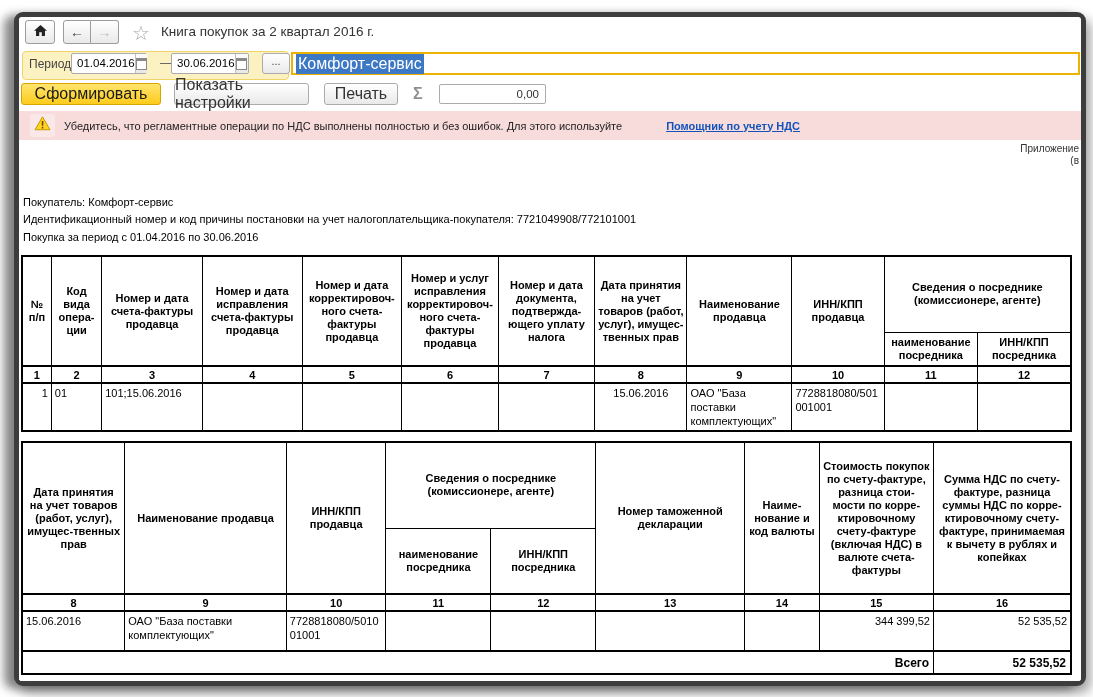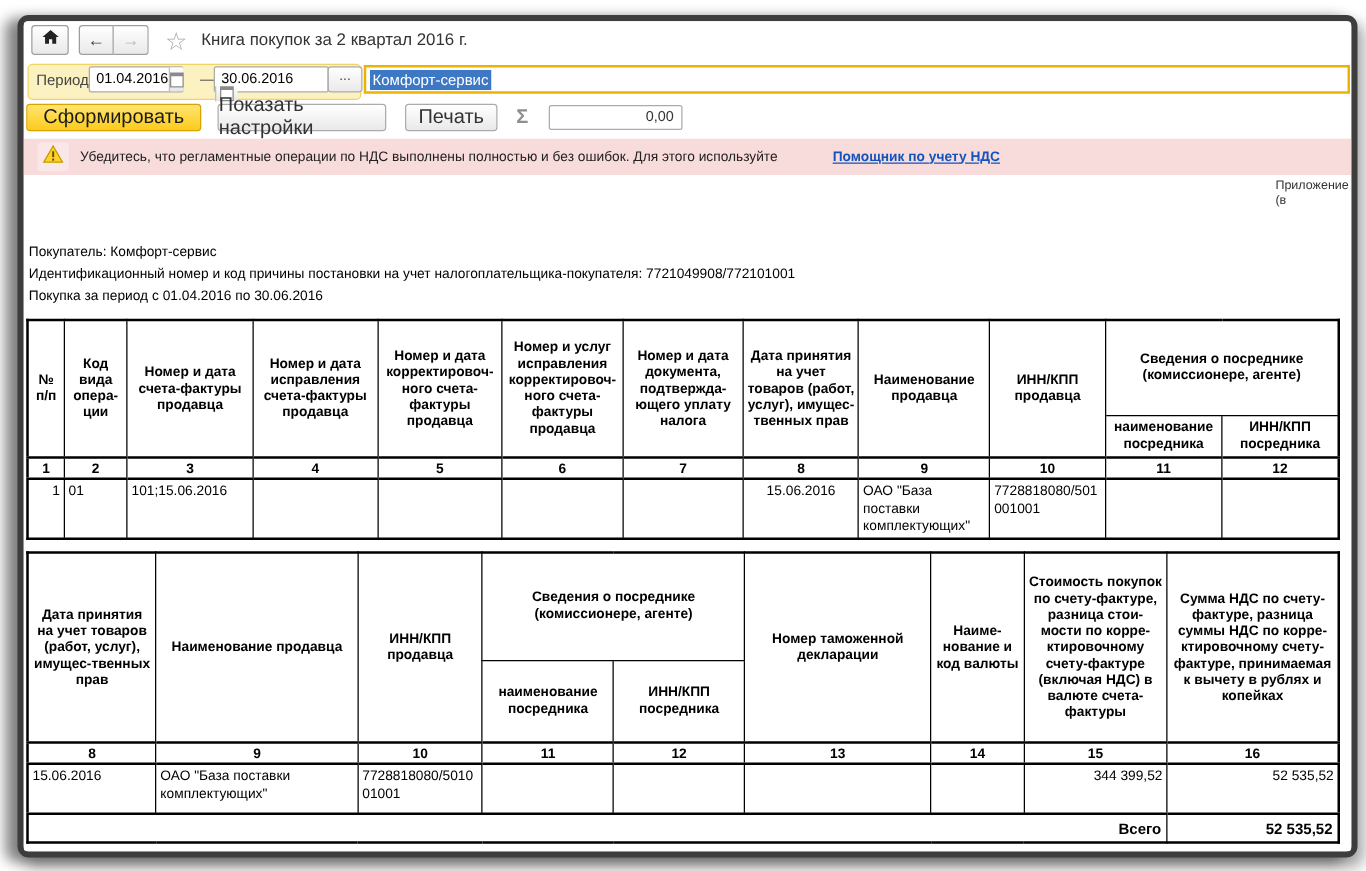--- a/index.html
+++ b/index.html
@@ -22,31 +22,31 @@
   .star{position:absolute;left:113px;top:4px;font-size:20px;color:#a8a8a8;}
   .wtitle{position:absolute;left:142px;top:0;line-height:30px;font-size:13.5px;color:#333;}
 
   
   .period-row{position:absolute;left:0;top:33px;width:100%;height:30px;}
   .strip{position:absolute;left:3px;top:1px;width:265px;height:27px;background:#fcf1c0;
     border:1px solid #f1d467;border-radius:4px;}
   .p-label{position:absolute;left:10px;top:7px;font-size:12px;color:#444;}
   .date-field{position:absolute;top:3px;height:21px;box-sizing:border-box;background:#fff;border:1px solid #ababab;
     border-radius:2px;display:flex;}
-  .df1{left:52px;width:76px;} .df2{left:152px;width:92px;flex-direction:column;}
+  .df1{left:52px;width:76px;} .df2{left:152px;width:78px;}
   .date-text{flex:1;font-size:11.5px;color:#000;padding:3px 0 0 5px;}
   .cal-btn{width:17px;border-left:1px solid #c0c0c0;background:linear-gradient(#fdfdfd,#e7e7e7);
     display:flex;align-items:center;justify-content:center;}
   .cal-glyph{width:9px;height:8px;border:1px solid #8a8a8a;border-top:3px solid #8a8a8a;background:#fff;}
   .dash{position:absolute;left:141px;top:6px;font-size:12px;color:#555;}
   .btn-more{position:absolute;left:243px;top:3px;width:28px;height:21px;box-sizing:border-box;border:1px solid #ababab;
     border-radius:3px;background:linear-gradient(#ffffff,#e9e9e9);text-align:center;font-size:11px;color:#444;line-height:14px;}
   .org-field{position:absolute;left:272px;top:2px;right:1px;height:23px;box-sizing:border-box;background:#fff;
     border:2px solid #eeb200;display:flex;align-items:center;padding-left:3px;}
-  .org-sel{background:#3d78c5;color:#fff;font-size:12px;padding:1px 2px;}
+  .org-sel{background:#3d78c5;color:#fff;font-size:16px;padding:1px 2px;}
 
   
   .actions-row{position:absolute;left:0;top:66px;width:100%;height:26px;}
   .a-btn{position:absolute;top:0;height:22px;box-sizing:border-box;border-radius:3px;font-size:16px;
     display:flex;align-items:center;justify-content:center;cursor:pointer;}
   .btn-generate{left:2px;width:140px;background:linear-gradient(#ffe46e,#fccb1c);border:1px solid #d8a400;color:#1a1a1a;}
   .btn-settings{left:155px;width:135px;background:linear-gradient(#ffffff,#e9e9e9);border:1px solid #ababab;color:#333;}
   .btn-print{left:305px;width:74px;background:linear-gradient(#ffffff,#e9e9e9);border:1px solid #ababab;color:#333;}
   .sigma{position:absolute;left:394px;top:2px;font-size:16px;color:#8f8f8f;font-weight:bold;}
   .sum-field{position:absolute;left:420px;top:1px;width:107px;height:20px;box-sizing:border-box;border:1px solid #ababab;
@@ -54,21 +54,21 @@
 
   
   .warning{position:absolute;left:0;top:94px;right:0;height:29px;background:#f8dbdb;display:flex;align-items:center;}
   .warn-iconbox{width:25px;height:23px;margin-left:11px;background:#fae8e8;border-radius:3px;
     display:flex;align-items:center;justify-content:center;}
   .warn-text{font-size:11px;color:#222;margin-left:9px;}
   .warn-link{font-size:11px;font-weight:bold;color:#1254bc;text-decoration:underline;margin-left:44px;cursor:pointer;}
 
   
   .doc{position:absolute;left:0;top:124px;right:0;bottom:0;background:#fff;color:#000;font-size:11px;}
-  .appendix{position:absolute;right:2px;top:2px;font-size:10px;line-height:12px;color:#333;}
+  .appendix{position:absolute;right:2px;top:2px;text-align:right;font-size:10px;line-height:12px;color:#333;}
   .doc-title{position:absolute;left:0;right:0;top:22px;text-align:center;font-size:15px;font-weight:bold;}
   .info{position:absolute;left:4px;font-size:11px;}
   .info1{top:55px;} .info2{top:72px;} .info3{top:90px;}
 
   table.t{position:absolute;left:2px;right:9px;width:calc(100% - 11px);border-collapse:collapse;table-layout:fixed;
     border:2px solid #000;}
   .t1{top:114px;} .t2{top:300px;}
   table.t th,table.t td{border:1px solid #000;overflow:hidden;}
   table.t th{font-size:11px;font-weight:bold;text-align:center;vertical-align:middle;padding:2px 3px;line-height:13px;}
   tr.nums td{border-top:2px solid #000;border-bottom:2px solid #000;text-align:center;font-size:11px;font-weight:bold;

